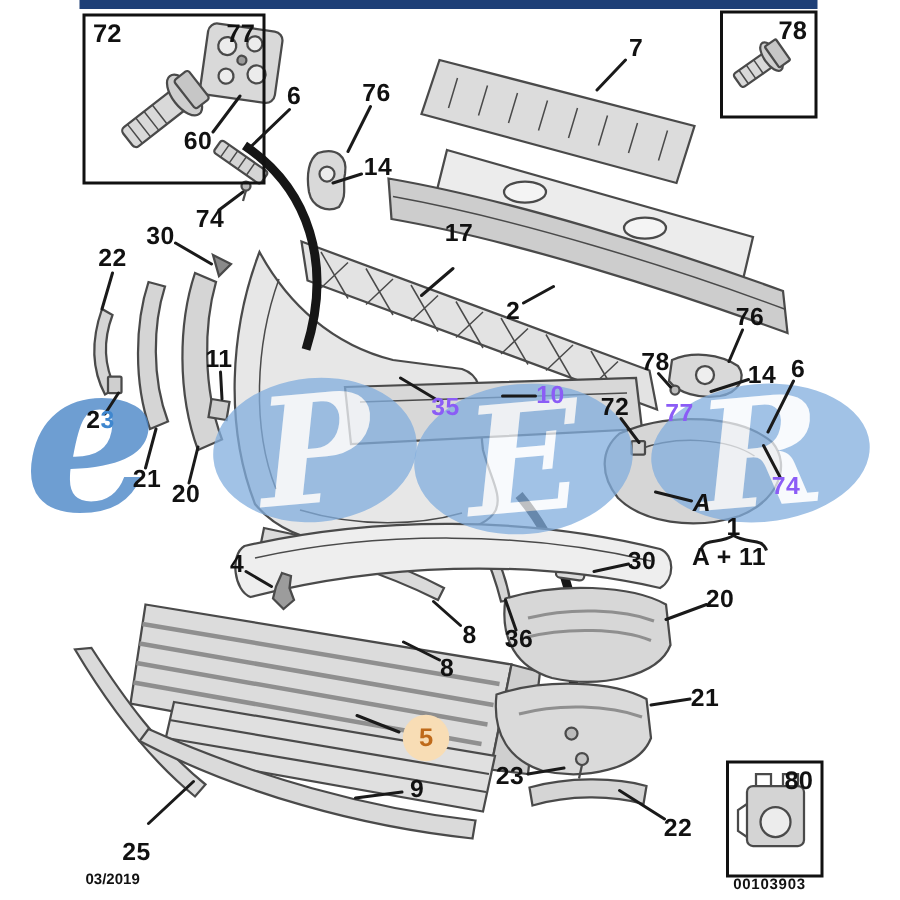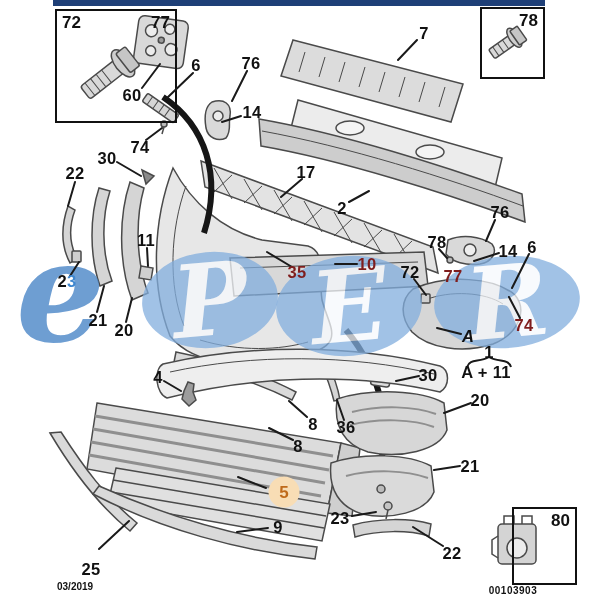--- a/index.html
+++ b/index.html
@@ -6,21 +6,21 @@
   .stage{position:relative;width:600px;height:600px;background:#ffffff;overflow:hidden;
          font-family:"Liberation Sans",sans-serif;}
   .topbar{position:absolute;left:53px;top:0;width:492px;height:6px;background:#1e3f77;z-index:12;}
   svg.art{position:absolute;left:0;top:0;z-index:10;}
   svg.lines{position:absolute;left:0;top:0;z-index:25;pointer-events:none;}
   .pbox{position:absolute;border:2.5px solid #111;background:transparent;z-index:15;}
   .bl{position:absolute;font-weight:bold;font-size:17px;color:#111;}
   .tl{left:5px;top:2px}.tr{right:5px;top:2px}
   .co{position:absolute;transform:translate(-50%,-50%);font-weight:bold;font-size:16.5px;
       color:#111;z-index:30;white-space:nowrap;letter-spacing:.3px;}
-  .co.lk{color:#7f1d1d;}
+  .co.lk{color:#8b5cf6;}
   .co .lk2{color:#3f87cf;}
   .co.it{font-style:italic;}
   .hl{position:absolute;transform:translate(-50%,-50%);width:31px;height:31px;border-radius:50%;
       background:#f8ddb5;color:#bf6a1a;display:flex;align-items:center;justify-content:center;
       font-weight:bold;font-size:17px;z-index:28;}
   .meta{position:absolute;font-weight:bold;font-size:10px;color:#111;z-index:30;}
   .wm-ell{position:absolute;border-radius:50%;background:#82aede;opacity:.75;z-index:20;
           display:flex;align-items:center;justify-content:center;transform:rotate(-5deg);}
   .wm-ell span{font-family:"DejaVu Serif",serif;font-style:italic;font-weight:bold;
                font-size:100px;color:rgba(255,255,255,.93);line-height:1;}
@@ -183,39 +183,39 @@
     <path d="M467,367 C470,358 479,363 489,357 C499,363 508,358 511,367" stroke="#1a1a1a" stroke-width="2" fill="none"></path>
   </svg>
 
   <div class="pbox" style="left:55px;top:9px;width:118px;height:110px">
     <span class="bl tl">72</span>
     <span class="bl tr">77</span>
   </div>
   <div class="pbox" style="left:480px;top:7px;width:61px;height:68px">
     <span class="bl tr">78</span>
   </div>
-  <div class="pbox" style="left:512px;top:507px;width:61px;height:74px">
+  <div class="pbox" style="left:484px;top:507px;width:61px;height:74px">
     <span class="bl tr">80</span>
   </div>
 
   <div class="co" style="left:424px;top:33px">7</div>
   <div class="co" style="left:132px;top:95px">60</div>
   <div class="co" style="left:196px;top:65px">6</div>
   <div class="co" style="left:251px;top:63px">76</div>
   <div class="co" style="left:140px;top:147px">74</div>
   <div class="co" style="left:252px;top:112px">14</div>
   <div class="co" style="left:107px;top:158px">30</div>
   <div class="co" style="left:75px;top:173px">22</div>
   <div class="co" style="left:67px;top:281px">
     <span>2</span><span class="lk2">3</span>
   </div>
   <div class="co" style="left:98px;top:320px">21</div>
   <div class="co" style="left:124px;top:330px">20</div>
   <div class="co" style="left:146px;top:240px">11</div>
-  <div class="co" style="left:306px;top:172px">17</div>
+  <div class="co" style="left:306px;top:156px">17</div>
   <div class="co" style="left:342px;top:208px">2</div>
   <div class="co lk" style="left:297px;top:272px">35</div>
   <div class="co lk" style="left:367px;top:264px">10</div>
   <div class="co" style="left:410px;top:272px">72</div>
   <div class="co" style="left:437px;top:242px">78</div>
   <div class="co" style="left:500px;top:212px">76</div>
   <div class="co" style="left:508px;top:251px">14</div>
   <div class="co" style="left:532px;top:247px">6</div>
   <div class="co lk" style="left:453px;top:276px">77</div>
   <div class="co lk" style="left:524px;top:325px">74</div>

